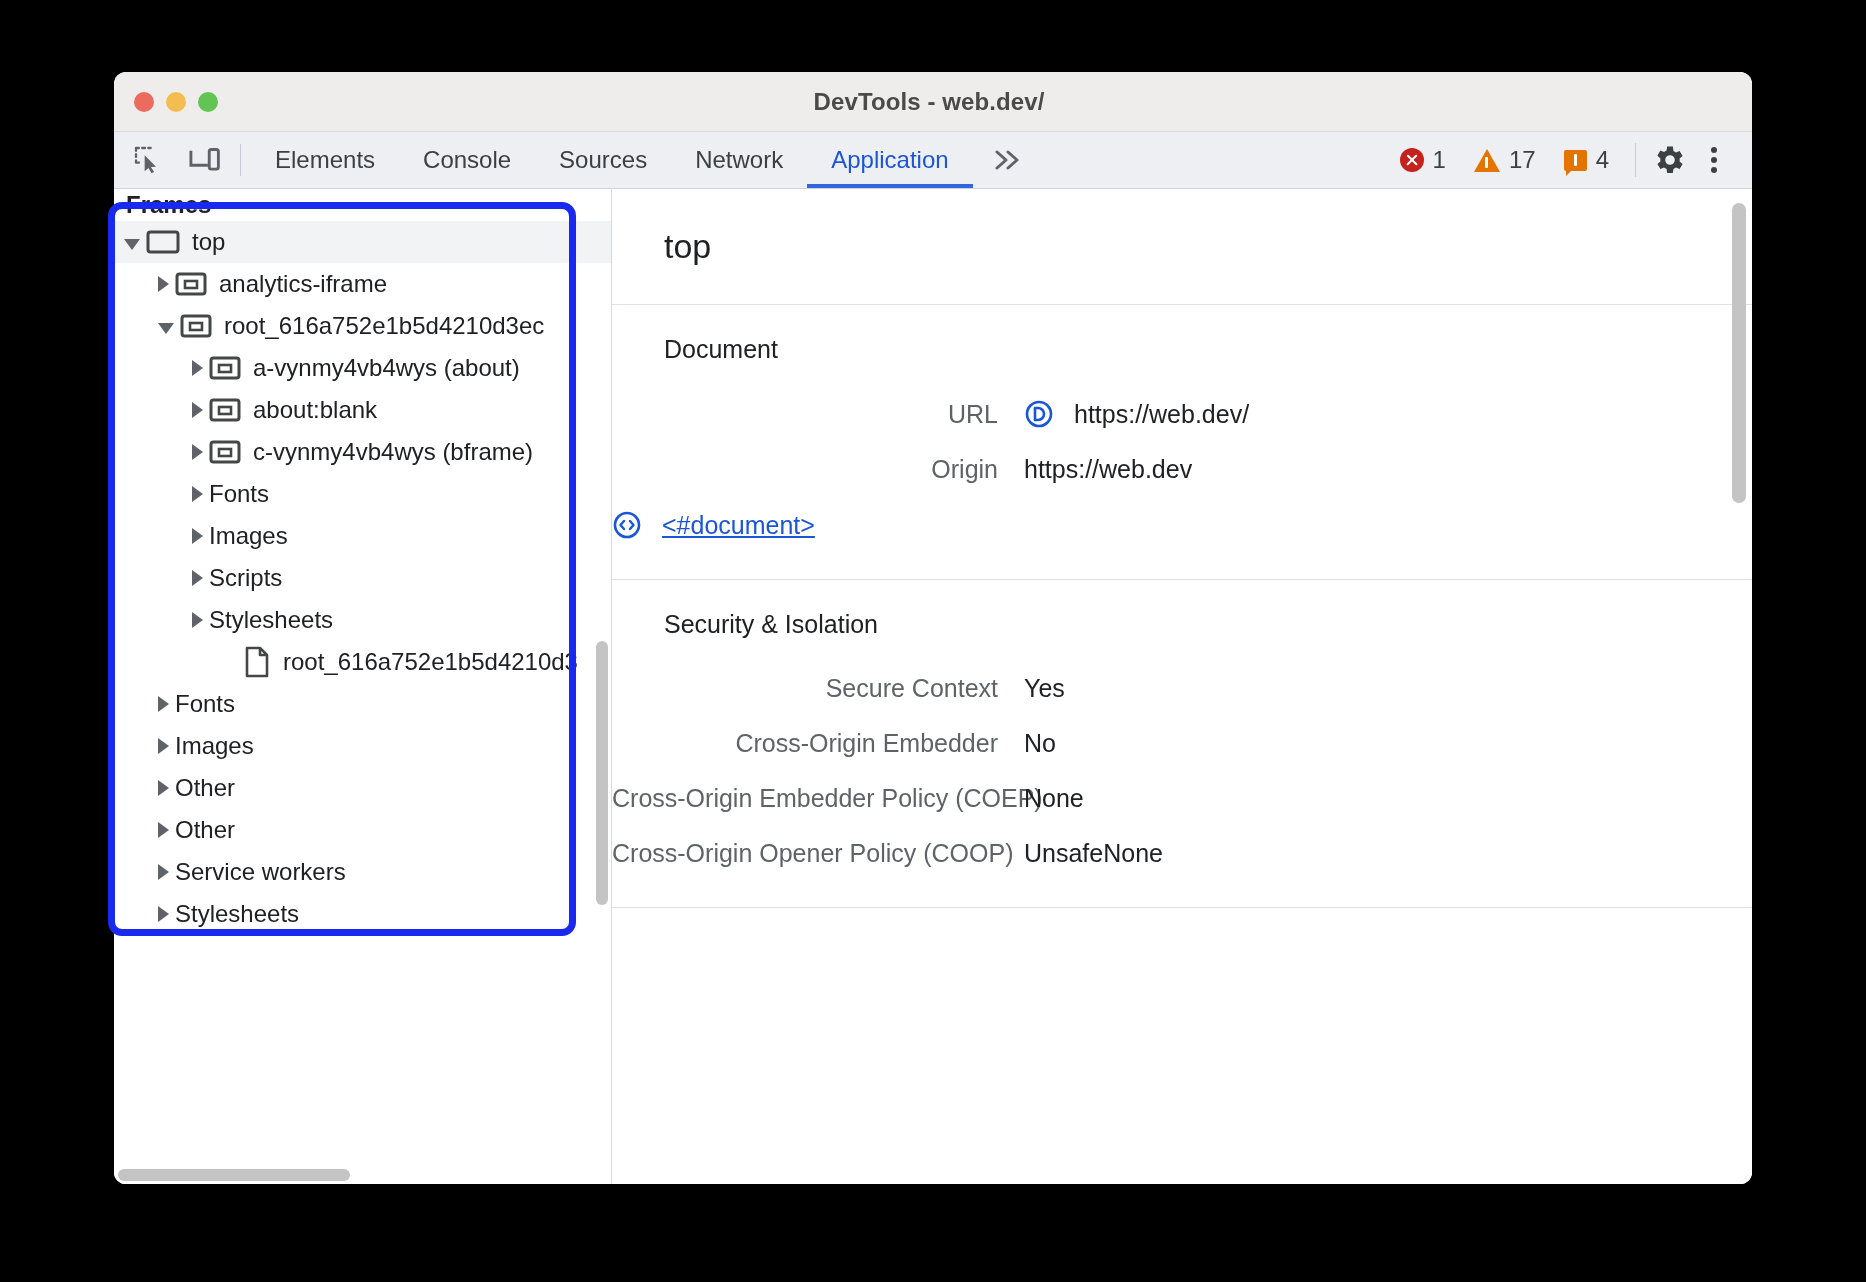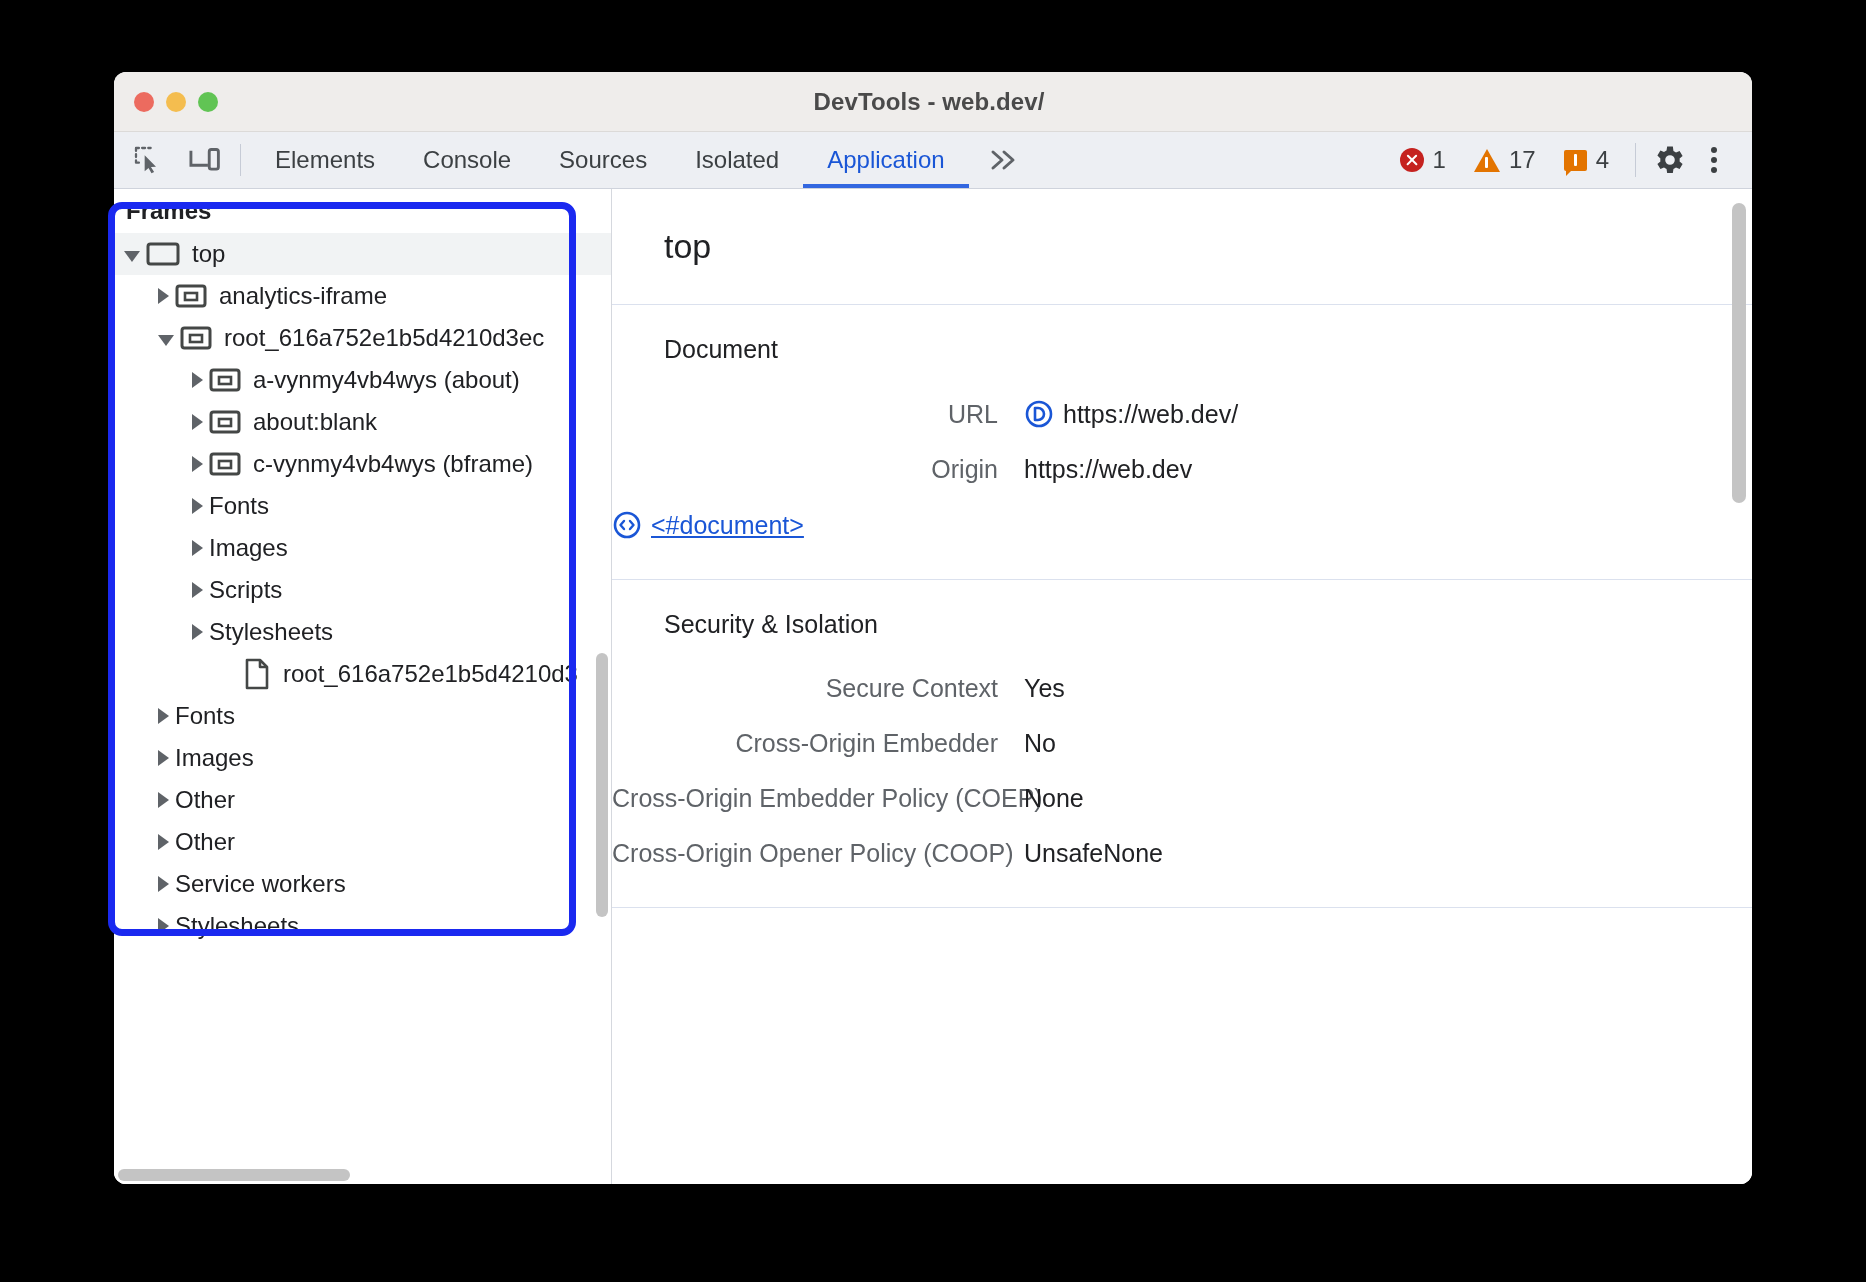--- a/index.html
+++ b/index.html
@@ -175,21 +175,21 @@
     width: 498px;
     flex: 0 0 498px;
     display: flex;
     flex-direction: column;
     border-right: 1px solid #d5d8de;
     background: #fff;
     position: relative;
     min-height: 0;
   }
   .sidebar-header {
-    height: 44px;
+    height: 32px;
     display: flex;
     align-items: center;
     padding-left: 12px;
     font-size: 24px;
     font-weight: bold;
     color: #202124;
     flex: 0 0 auto;
   }
   .tree-wrap {
     flex: 1 1 auto;
@@ -299,21 +299,21 @@
     padding-right: 26px;
     font-size: 25px;
     color: #5f6368;
     white-space: nowrap;
   }
   .kv .v {
     font-size: 25px;
     color: #202124;
     display: flex;
     align-items: center;
-    gap: 9px;
+    gap: 20px;
     white-space: nowrap;
     justify-content: space-between;
   }
   .v a {
     color: #1a56d6;
     text-decoration: underline;
   }
   .vscroll-detail {
     position: absolute;
     right: 6px; top: 14px;
@@ -353,21 +353,21 @@
           <rect x="17" y="4" width="7" height="15" rx="1.6" fill="none" stroke="#5f6368" stroke-width="2.2"></rect>
         </svg>
       </div>
     </div>
     <div class="tb-sep"></div>
 
     <div class="tabs">
       <div class="tab">Elements</div>
       <div class="tab">Console</div>
       <div class="tab">Sources</div>
-      <div class="tab">Isolated</div>
+      <div class="tab">Network</div>
       <div class="tab active">Application</div>
       <div class="tab-more">
         <svg width="34" height="26" viewBox="0 0 34 26">
           <path d="M6 5 L15 13 L6 21 M17 5 L26 13 L17 21" fill="none" stroke="#5f6368" stroke-width="3" stroke-linecap="round" stroke-linejoin="round"></path>
         </svg>
       </div>
     </div>
 
     <div class="tb-right">
       <div class="count-grp">

